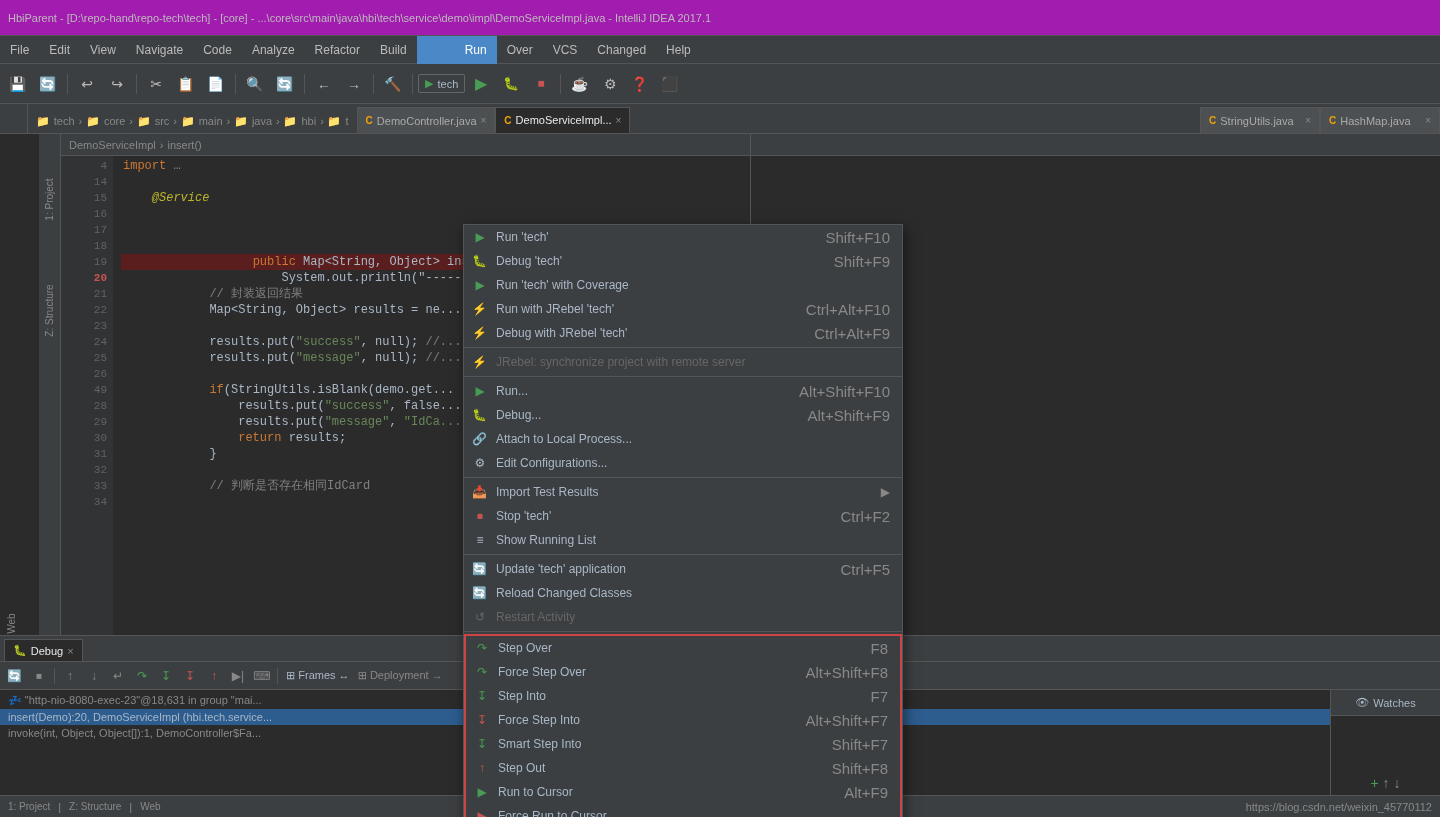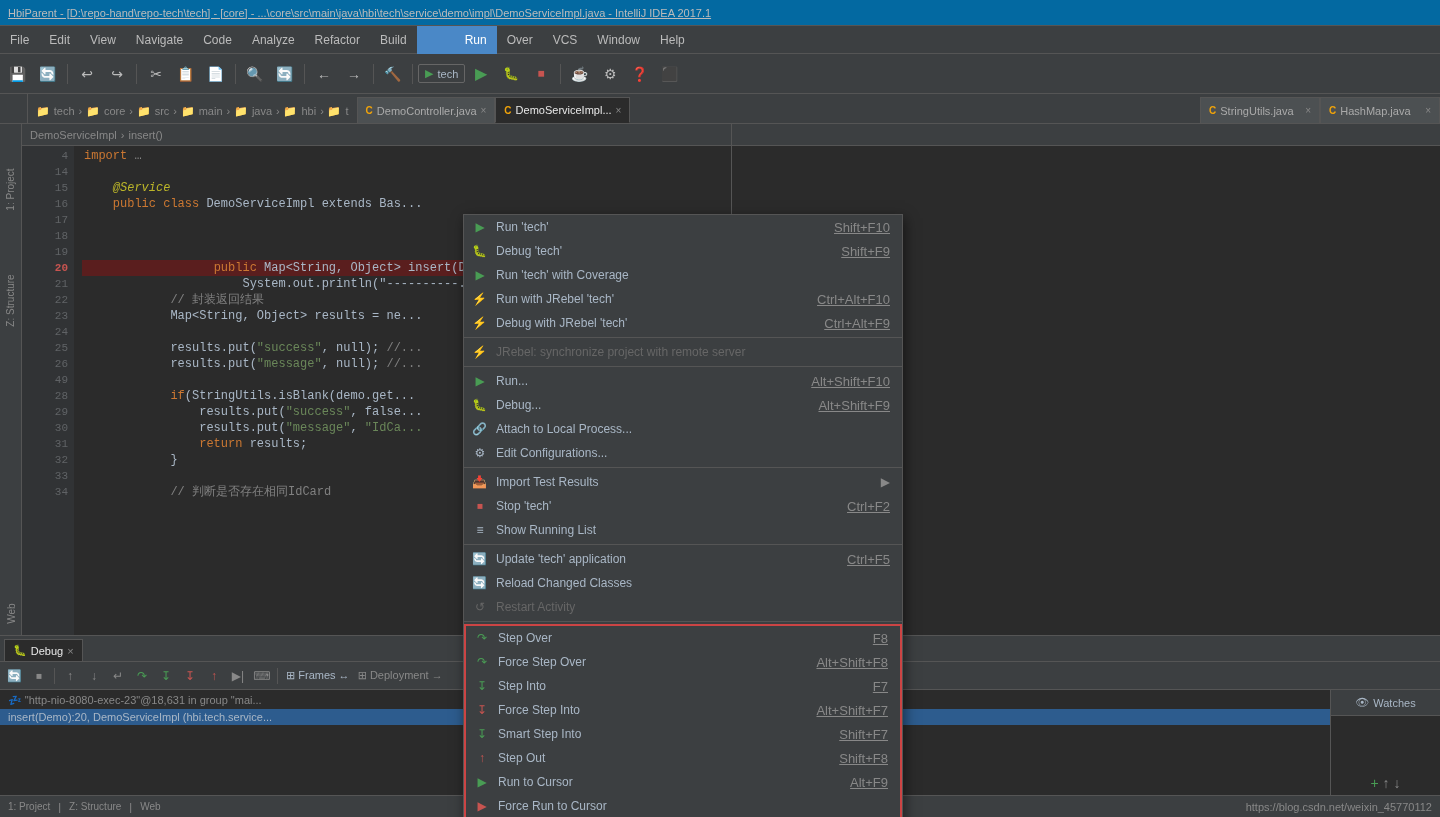--- a/index.html
+++ b/index.html
@@ -9,29 +9,28 @@
       background: #2b2b2b;
       color: #a9b7c6;
       width: 1440px;
       height: 817px;
       overflow: hidden;
       position: relative;
     }
 
     
     .title-bar {
-      background: #0369a1;
-      height: 26px;
+      background: #a21caf;
+      height: 36px;
       display: flex;
       align-items: center;
       padding: 0 8px;
       color: #bbbbbb;
       font-size: 11px;
       border-bottom: 1px solid #555;
-      text-decoration: underline;
     }
 
     
     .menu-bar {
       background: #3c3f41;
       height: 28px;
       display: flex;
       align-items: center;
       border-bottom: 1px solid #555;
     }
@@ -191,22 +190,21 @@
     }
     .dropdown-item.disabled { color: #666; cursor: default; }
     .dropdown-sep {
       height: 1px;
       background: #555;
       margin: 2px 0;
     }
     .dropdown-shortcut {
       margin-left: auto;
       color: #888;
-      font-size: 13px;
-      text-decoration: underline;
+      font-size: 15px;
     }
     .dropdown-arrow {
       margin-left: auto;
       color: #888;
     }
     .dropdown-icon {
       width: 16px;
       height: 16px;
       display: flex;
       align-items: center;
@@ -281,21 +279,21 @@
   <div class="menu-item">Edit</div>
   <div class="menu-item">View</div>
   <div class="menu-item">Navigate</div>
   <div class="menu-item">Code</div>
   <div class="menu-item">Analyze</div>
   <div class="menu-item">Refactor</div>
   <div class="menu-item">Build</div>
   <div class="menu-item run-menu-active">Run</div>
   <div class="menu-item">Over</div>
   <div class="menu-item">VCS</div>
-  <div class="menu-item">Window</div>
+  <div class="menu-item">Changed</div>
   <div class="menu-item">Help</div>
 </div>
 
 <div class="toolbar">
   <div class="toolbar-btn">💾</div>
   <div class="toolbar-btn">🔄</div>
   <div class="toolbar-sep"></div>
   <div class="toolbar-btn">↩</div>
   <div class="toolbar-btn">↪</div>
   <div class="toolbar-sep"></div>
@@ -371,21 +369,21 @@
       <span class="tab-close">×</span>
     </div>
     <div class="tab">
       <span style="color:#f0a30a;font-size:10px;font-weight:bold;">C</span>
       <span>HashMap.java</span>
       <span class="tab-close">×</span>
     </div>
   </div>
 </div>
 
-<div style="display:flex;height:calc(817px - 22px - 28px - 40px - 30px - 22px);position:relative;">
+<div style="display:flex;height:calc(817px - 22px - 28px - 40px - 30px - 22px);position:relative;padding-left:39px;">
 
   <div style="width:22px;background:#3c3f41;border-right:1px solid #555;display:flex;flex-direction:column;align-items:center;overflow:hidden;">
     <div style="transform:rotate(-90deg);transform-origin:center;white-space:nowrap;margin-top:60px;font-size:10px;color:#888;cursor:pointer;">1: Project</div>
     <div style="transform:rotate(-90deg);transform-origin:center;white-space:nowrap;margin-top:100px;font-size:10px;color:#888;cursor:pointer;">Z: Structure</div>
   </div>
 
   <div class="editor-area" style="width:450px;flex-shrink:0;">
 
     <div class="breadcrumb">
       <span>DemoServiceImpl</span>
@@ -421,21 +419,20 @@
         <div>31</div>
         <div>32</div>
         <div>33</div>
         <div>34</div>
       </div>
 
       <div class="code-content">
         <div class="code-line"><span class="kw">import</span> <span style="color:#888;">…</span></div>
         <div class="code-line"></div>
         <div class="code-line"><span class="annotation">    @Service</span></div>
-        <div class="code-line"><span class="kw">    public class </span><span>DemoServiceImpl extends Bas...</span></div>
         <div class="code-line"></div>
         <div class="code-line" style="position:relative;">
           <span style="position:absolute;left:-14px;color:#499c54;font-size:10px;">▶</span>
           <span class="kw">        public </span><span>Map&lt;String, Object&gt; insert(De...</span>
         </div>
         <div class="code-line"></div>
         <div class="code-line breakpoint-line">
           <span style="color:#a9b7c6;">            System.out.println("----------...</span>
         </div>
         <div class="code-line"></div>
@@ -637,20 +634,23 @@
   <div style="flex:1;display:flex;overflow:hidden;">
 
     <div style="flex:1;overflow:hidden;padding:2px 0;">
       <div style="padding:2px 8px;font-size:11px;color:#888;background:#2b2b2b;">
         <span>💤</span>
         <span> "http-nio-8080-exec-23"@18,631 in group "mai...</span>
       </div>
       <div style="padding:2px 8px;font-size:11px;color:#a9b7c6;background:#2d5c8e;cursor:pointer;">
         <span>insert(Demo):20, DemoServiceImpl (hbi.tech.service...</span>
       </div>
+      <div style="padding:2px 8px;font-size:11px;color:#888;cursor:pointer;">
+        <span>invoke(int, Object, Object[]):1, DemoController$Fa...</span>
+      </div>
     </div>
 
     <div style="width:110px;background:#2b2b2b;border-left:1px solid #555;display:flex;flex-direction:column;">
       <div style="height:26px;background:#3c3f41;display:flex;align-items:center;justify-content:center;font-size:11px;color:#a9b7c6;border-bottom:1px solid #555;gap:4px;cursor:pointer;">
         <span>👁</span>
         <span>Watches</span>
       </div>
       <div style="display:flex;flex-direction:column;align-items:center;justify-content:flex-end;flex:1;padding:4px;">
         <div style="display:flex;gap:4px;">
           <div style="color:#499c54;font-size:14px;cursor:pointer;">+</div>

